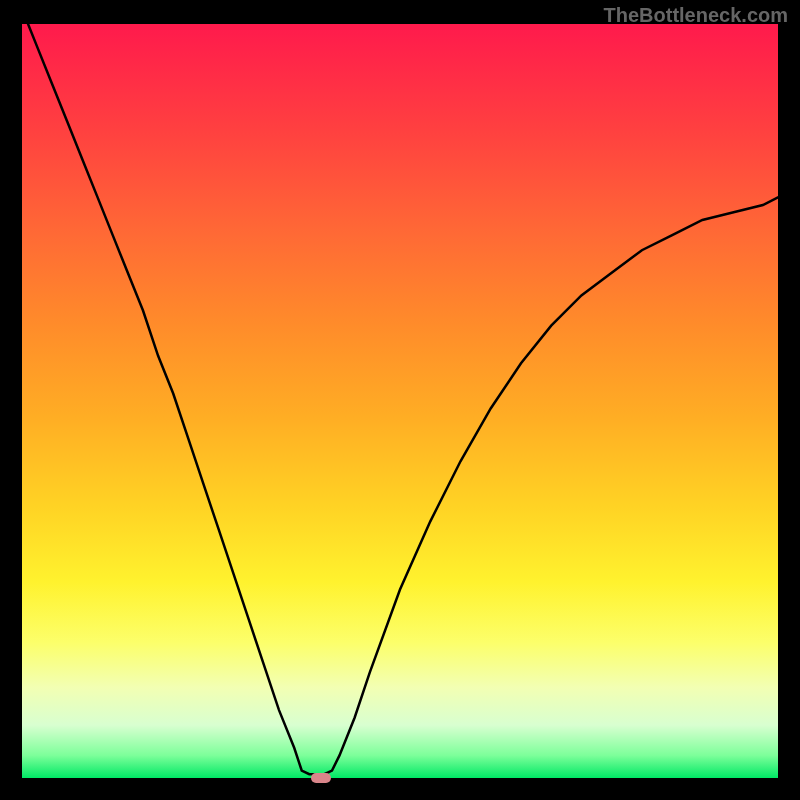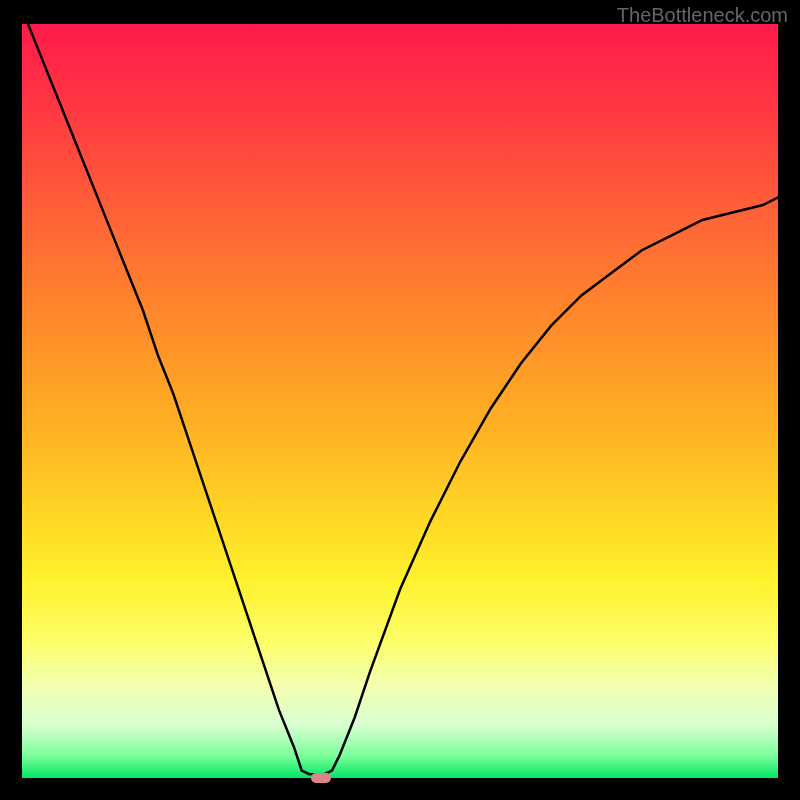--- a/index.html
+++ b/index.html
@@ -14,21 +14,21 @@
     position: relative;
     overflow: hidden;
     font-family: Arial, Helvetica, sans-serif;
   }
   .watermark {
     position: absolute;
     top: 4px;
     right: 12px;
     color: #666;
     font-size: 20px;
-    font-weight: 400;
+    font-weight: 700;
     z-index: 10;
   }
   .plot-area {
     position: absolute;
     left: 22px;
     top: 24px;
     width: 756px;
     height: 754px;
     background: linear-gradient(
       to bottom,

